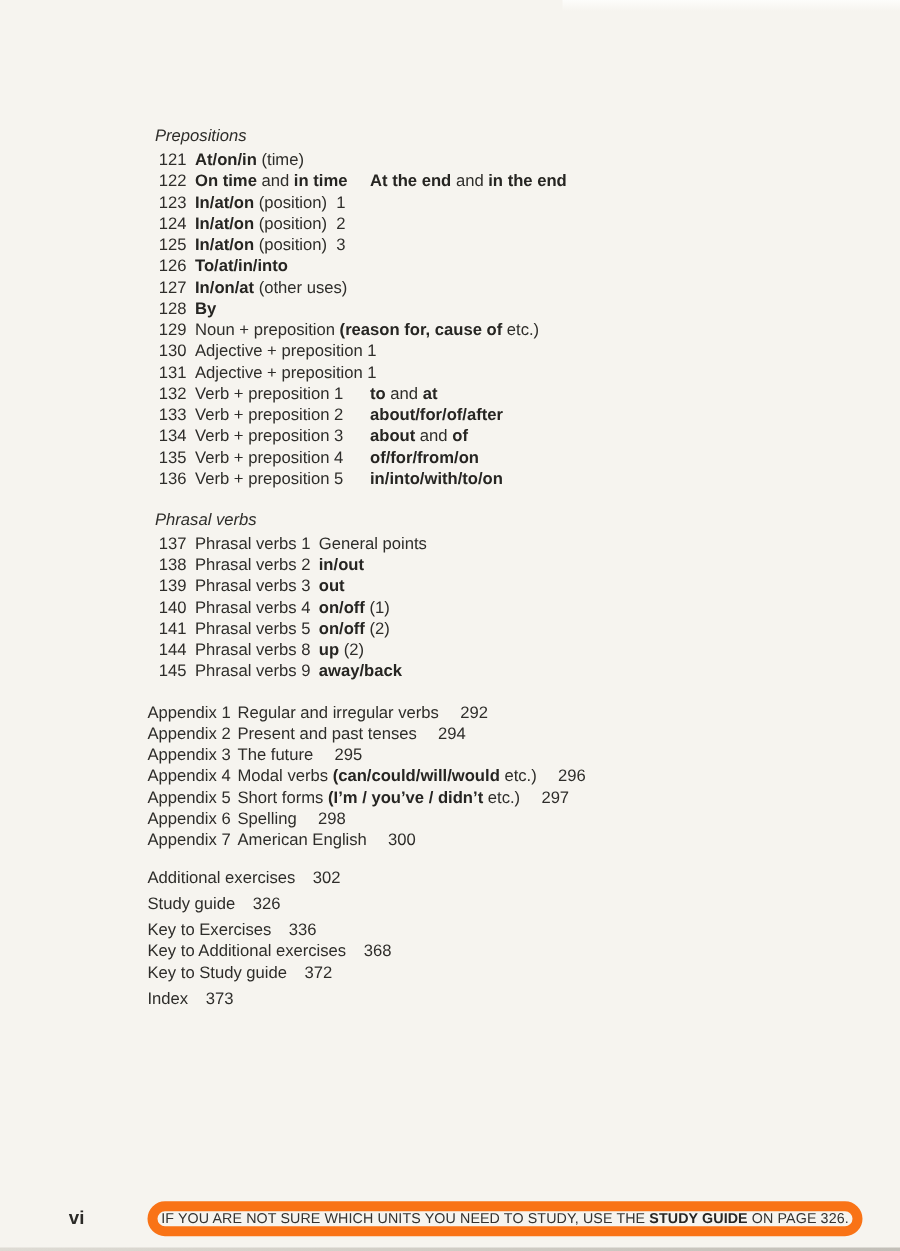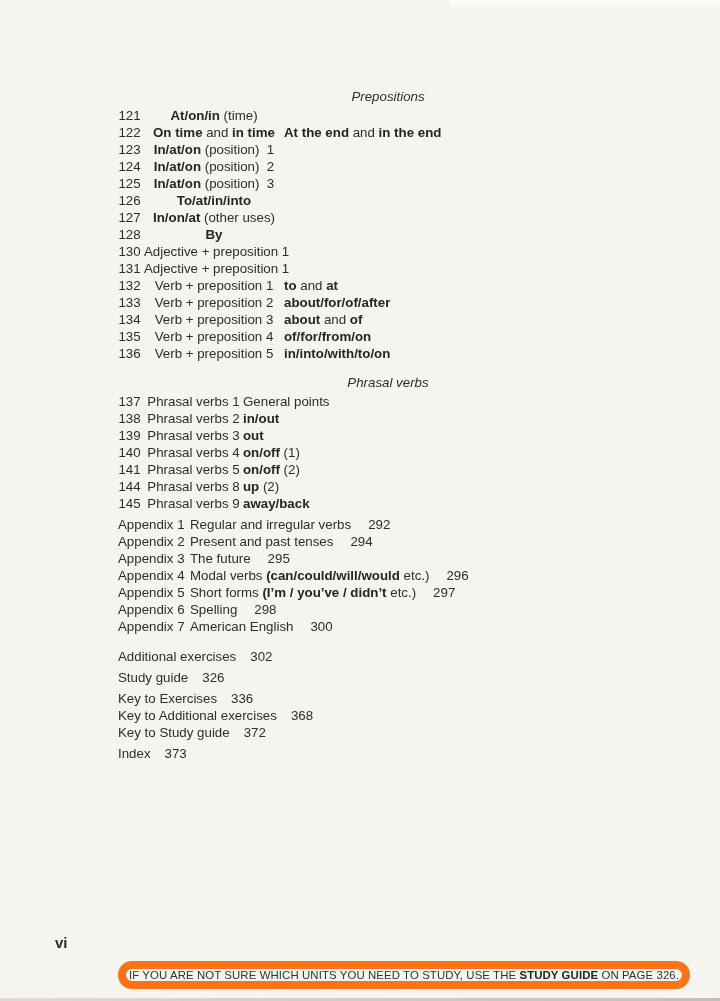--- a/index.html
+++ b/index.html
@@ -15,39 +15,39 @@
   }
   .scan-edge{
     position:absolute;bottom:0;left:0;width:720px;height:3px;
     background:linear-gradient(to right,#dedbd4,#c2bfb8);
   }
   .toc{
     position:absolute;left:108px;top:84px;width:560px;
     font-size:13.3px;line-height:17px;
   }
   .heading{font-style:italic;margin:0 0 2px 0;font-weight:normal;font-size:13.3px;}
-  .section{margin:4px;text-align:center;}
+  .section{margin:16px;}
   .section.sec-gap{margin-top:12px;}
   .unit-row{display:flex;white-space:pre-wrap;padding-left:3px;}
   .unit-num{width:29px;flex:none;}
   .main{display:inline-block;}
   .section-prepositions .main{min-width:140px;}
   .section-phrasal-verbs .main{min-width:99px;}
   .b{font-weight:bold;color:#262522;}
   .appendix-block{margin-top:2px;padding-left:10px;}
   .app-row{display:flex;white-space:pre-wrap;}
   .app-label{width:72px;flex:none;}
   .app-page{margin-left:17px;}
   .bm-group{padding-left:10px;}
   .bm-first{margin-top:13px;}
   .bm-gap{margin-top:4px;}
   .bm-row{white-space:pre-wrap;}
   .bm-page{margin-left:14px;}
   .page-num{
-    position:absolute;left:55px;top:934px;
+    position:absolute;left:55px;top:966px;
     font-weight:bold;font-size:15px;color:#2b2a27;
   }
   .note-box{
     position:absolute;left:118px;top:961px;width:572px;height:28px;
     border:8px solid #f97316;border-radius:15px;
     display:flex;align-items:center;justify-content:center;
     font-size:11.4px;letter-spacing:0.1px;color:#33322f;
     box-sizing:border-box;white-space:pre;
   }
 </style>
@@ -61,20 +61,21 @@
       <section class="section section-prepositions">
         <h2 class="heading">Prepositions</h2>
         <div class="unit-row"><span class="unit-num">121</span><span class="main"><span class="b">At/on/in</span><span> (time)</span></span></div>
         <div class="unit-row"><span class="unit-num">122</span><span class="main"><span class="b">On time</span><span> and </span><span class="b">in time</span></span><span class="col2"><span class="b">At the end</span><span> and </span><span class="b">in the end</span></span></div>
         <div class="unit-row"><span class="unit-num">123</span><span class="main"><span class="b">In/at/on</span><span> (position)  1</span></span></div>
         <div class="unit-row"><span class="unit-num">124</span><span class="main"><span class="b">In/at/on</span><span> (position)  2</span></span></div>
         <div class="unit-row"><span class="unit-num">125</span><span class="main"><span class="b">In/at/on</span><span> (position)  3</span></span></div>
         <div class="unit-row"><span class="unit-num">126</span><span class="main"><span class="b">To/at/in/into</span></span></div>
         <div class="unit-row"><span class="unit-num">127</span><span class="main"><span class="b">In/on/at</span><span> (other uses)</span></span></div>
         <div class="unit-row"><span class="unit-num">128</span><span class="main"><span class="b">By</span></span></div>
+        <div class="unit-row"><span class="unit-num">129</span><span class="main"><span>Noun + preposition </span><span class="b">(reason for, cause of</span><span> etc.)</span></span></div>
         <div class="unit-row"><span class="unit-num">130</span><span class="main"><span>Adjective + preposition 1</span></span></div>
         <div class="unit-row"><span class="unit-num">131</span><span class="main"><span>Adjective + preposition 1</span></span></div>
         <div class="unit-row"><span class="unit-num">132</span><span class="main"><span>Verb + preposition 1</span></span><span class="col2"><span class="b">to</span><span> and </span><span class="b">at</span></span></div>
         <div class="unit-row"><span class="unit-num">133</span><span class="main"><span>Verb + preposition 2</span></span><span class="col2"><span class="b">about/for/of/after</span></span></div>
         <div class="unit-row"><span class="unit-num">134</span><span class="main"><span>Verb + preposition 3</span></span><span class="col2"><span class="b">about</span><span> and </span><span class="b">of</span></span></div>
         <div class="unit-row"><span class="unit-num">135</span><span class="main"><span>Verb + preposition 4</span></span><span class="col2"><span class="b">of/for/from/on</span></span></div>
         <div class="unit-row"><span class="unit-num">136</span><span class="main"><span>Verb + preposition 5</span></span><span class="col2"><span class="b">in/into/with/to/on</span></span></div>
       </section>
       <section class="section section-phrasal-verbs sec-gap">
         <h2 class="heading">Phrasal verbs</h2>

